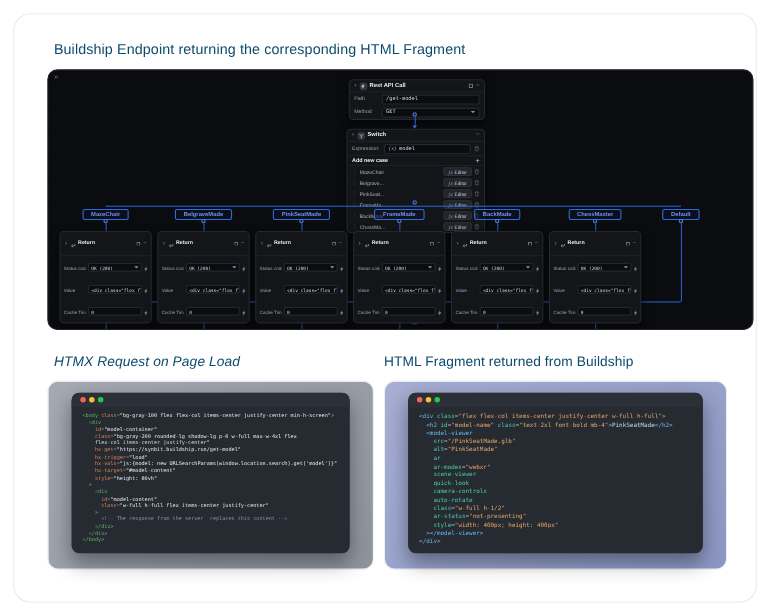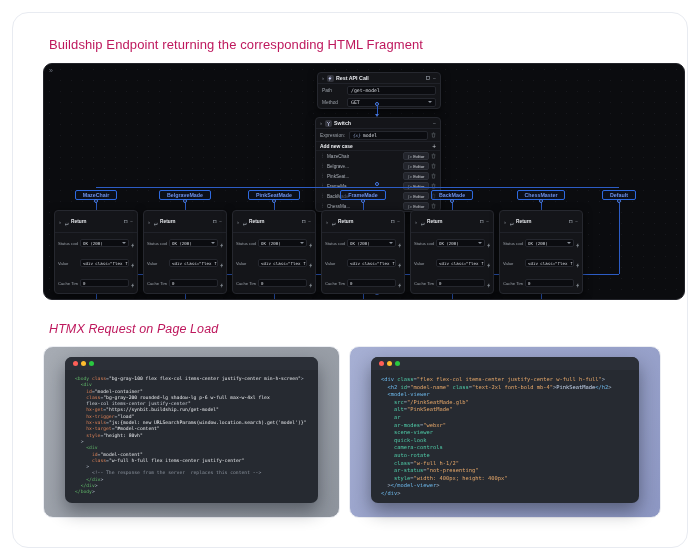--- a/index.html
+++ b/index.html
@@ -1,20 +1,20 @@
 <!DOCTYPE html>
 <html><head>
 <meta charset="utf-8">
 <style>
   html,body{margin:0;padding:0;background:#ffffff;}
   .page{position:relative;width:700px;height:560px;background:#ffffff;font-family:"Liberation Sans",sans-serif;overflow:hidden;}
   .frame{position:absolute;left:12px;top:12px;width:674px;height:534px;background:#ffffff;border:1px solid #e8ebf1;border-radius:16px;}
 
   
-  .sec-title{position:absolute;font-size:13px;font-weight:500;color:#be185d;letter-spacing:.1px;text-align:center;}
+  .sec-title{position:absolute;font-size:13px;font-weight:500;color:#0c4a6e;letter-spacing:.1px;text-align:center;}
   .t1{left:36px;top:24px;}
   .t2{left:36px;top:309px;font-size:12.5px;font-style:italic;}
   .t3{left:336px;top:309px;font-size:12.5px;}
 
   
   .canvas{position:absolute;left:30px;top:50px;width:640px;height:235px;background:#0b0c0f;border:1px solid #222329;border-radius:9px;overflow:hidden;
     background-image:radial-gradient(#17181d 0.7px, transparent 0.7px);background-size:11px 11px;}
   .collapse{position:absolute;left:5px;top:3px;color:#6d737c;font-size:7px;}
 
   .node{position:absolute;background:#141519;border:1px solid #26282f;border-radius:4px;box-shadow:0 2px 8px rgba(0,0,0,.55);box-sizing:border-box;}
@@ -679,20 +679,21 @@
             <div class="code-line">      <span class="tk-attr">class</span><span class="tk-pun">=</span><span class="tk-str">"w-full h-full flex items-center justify-center"</span></div>
             <div class="code-line">    <span class="tk-pun">&gt;</span></div>
             <div class="code-line">      <span class="tk-com">&lt;!-- The response from the server  replaces this content --&gt;</span></div>
             <div class="code-line">    <span class="tk-tag">&lt;/div</span><span class="tk-pun">&gt;</span></div>
             <div class="code-line">  <span class="tk-tag">&lt;/div</span><span class="tk-pun">&gt;</span></div>
             <div class="code-line"><span class="tk-tag">&lt;/body</span><span class="tk-pun">&gt;</span></div>
           </div>
       </div>
     </div>
 
+    <div class="sec-title t3">HTML Fragment returned from Buildship</div>
     <div class="card card-right">
       <div class="window win-right">
         <div class="win-head">
           <span class="dot r"></span>
           <span class="dot y"></span>
           <span class="dot g"></span>
         </div>
         <div class="code">
             <div class="code-line"><span class="tk-tag">&lt;div</span> <span class="tk-attr">class</span><span class="tk-pun">=</span><span class="tk-str">"flex flex-col items-center justify-center w-full h-full"</span><span class="tk-pun">&gt;</span></div>
             <div class="code-line">  <span class="tk-tag">&lt;h2</span> <span class="tk-attr">id</span><span class="tk-pun">=</span><span class="tk-str">"model-name"</span> <span class="tk-attr">class</span><span class="tk-pun">=</span><span class="tk-str">"text-2xl font-bold mb-4"</span><span class="tk-pun">&gt;</span>PinkSeatMade<span class="tk-tag">&lt;/h2</span><span class="tk-pun">&gt;</span></div>

